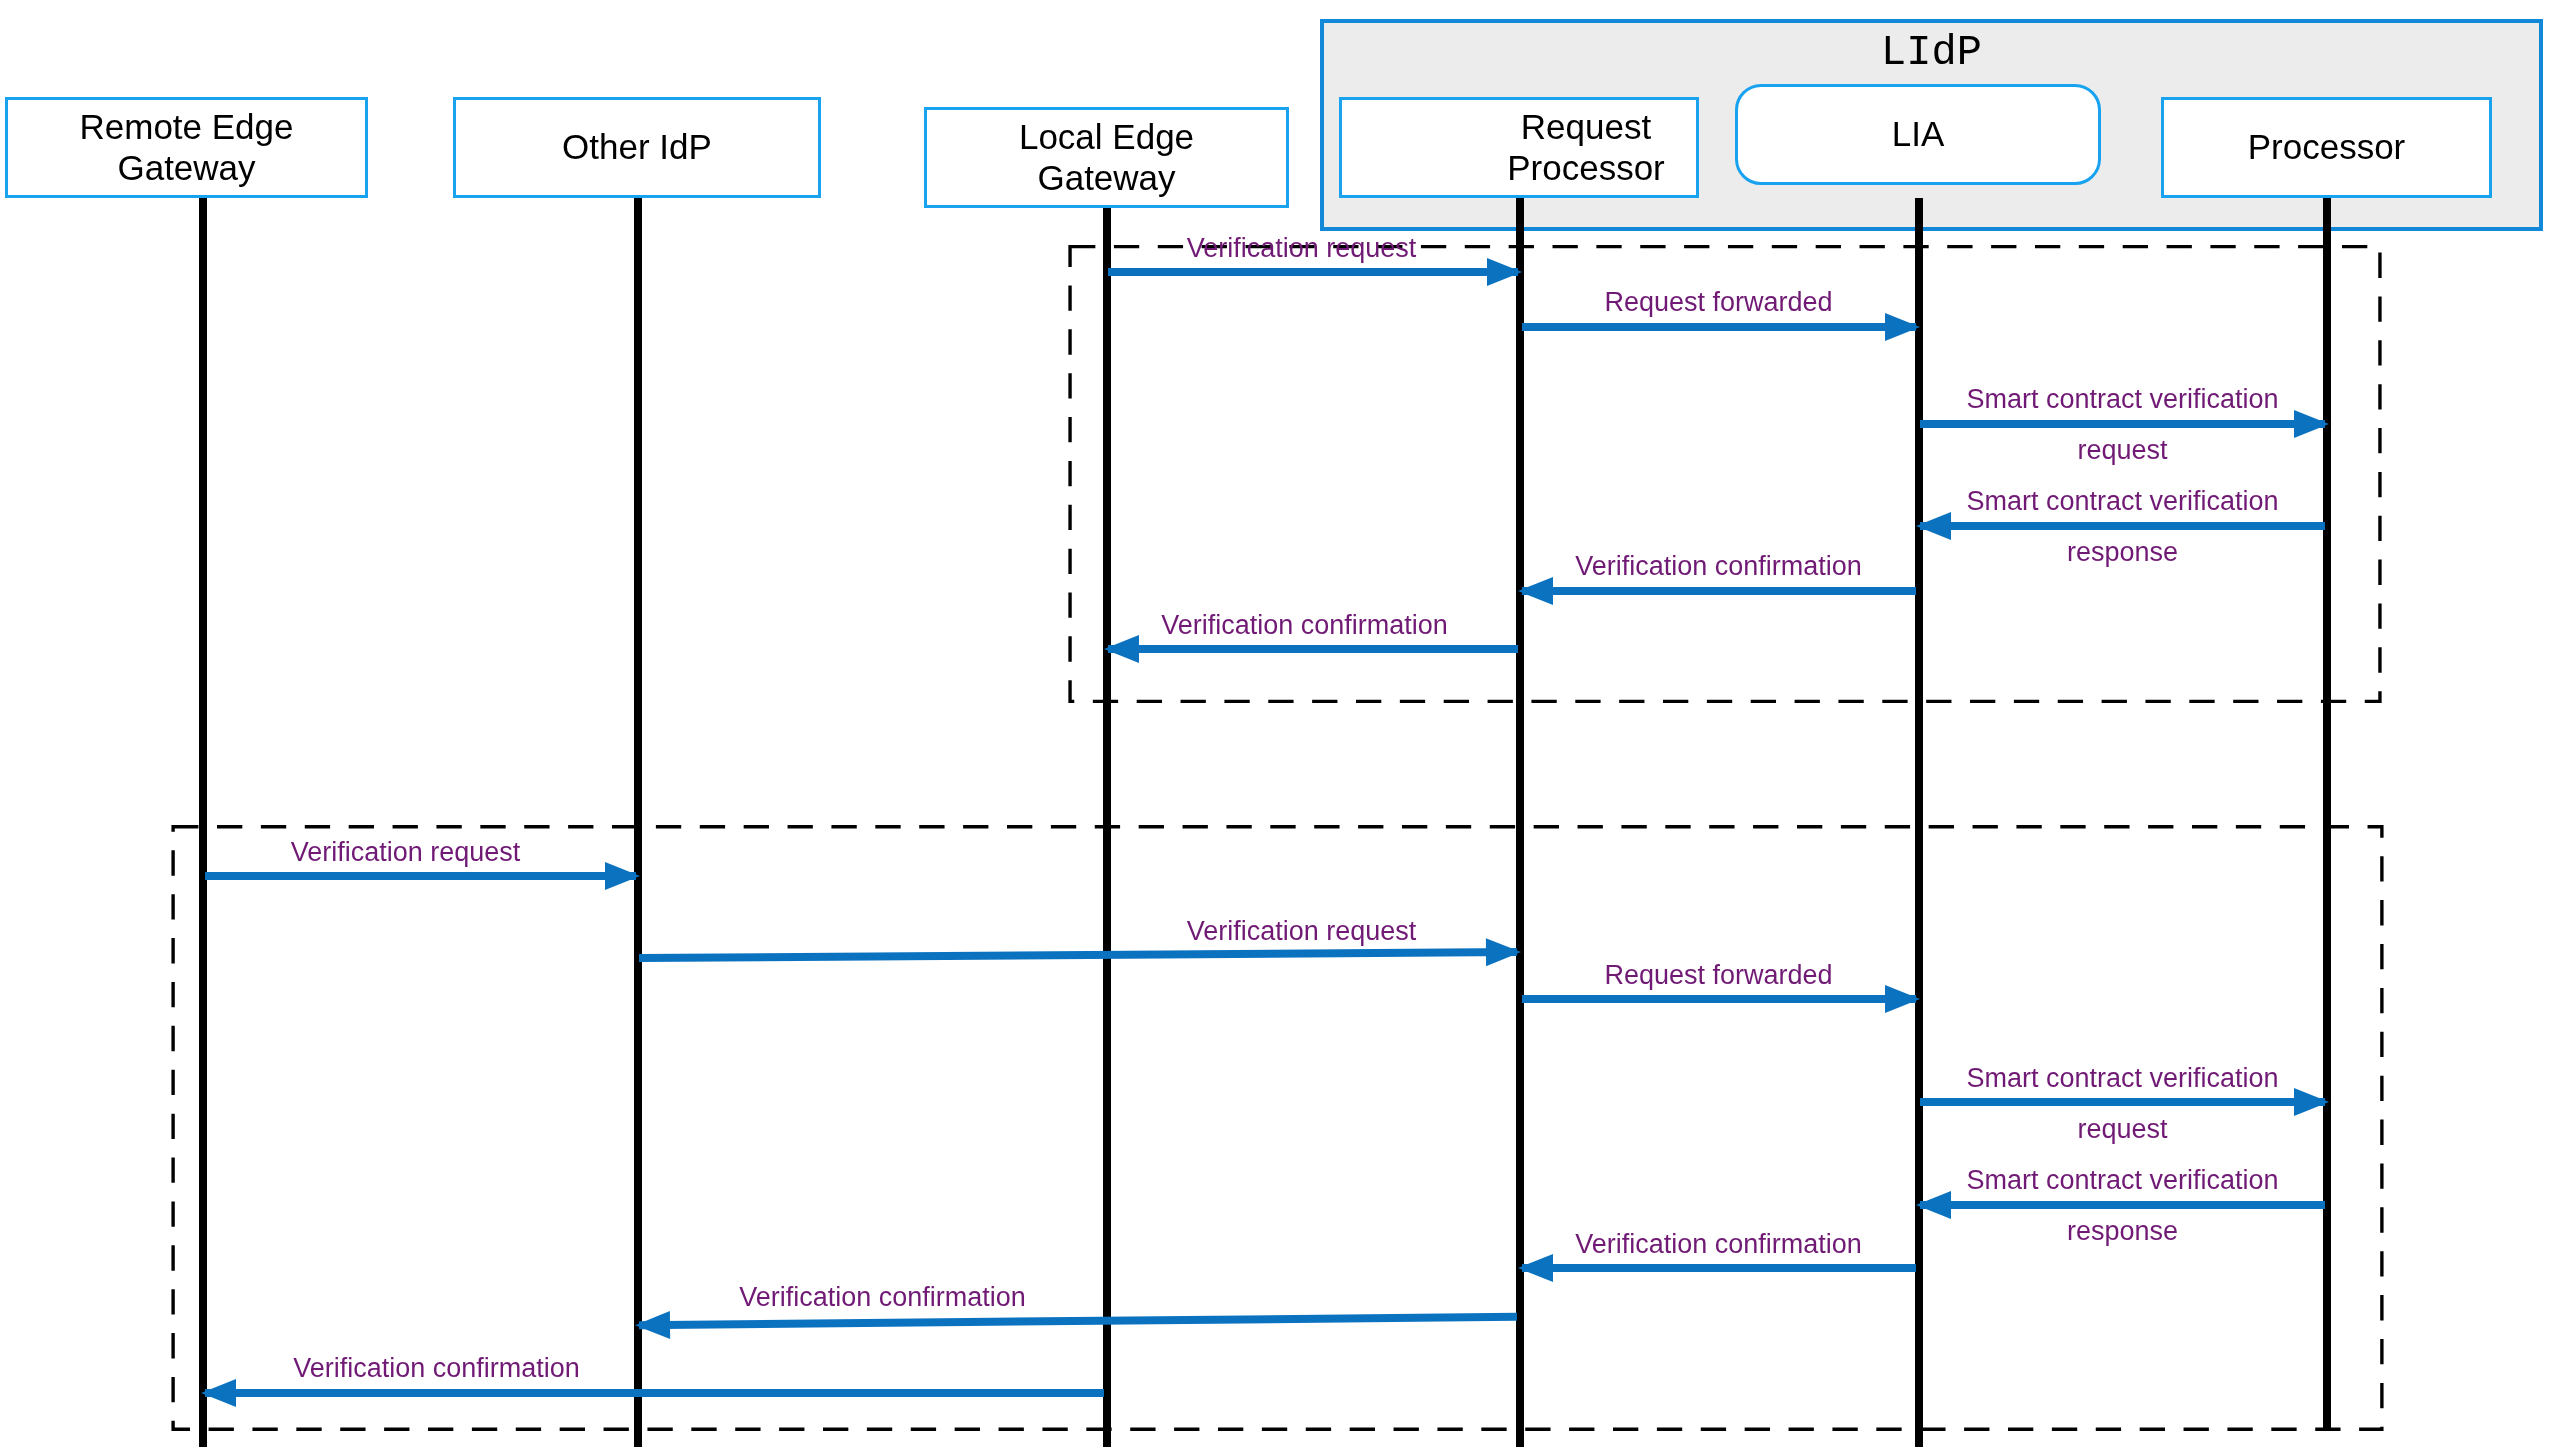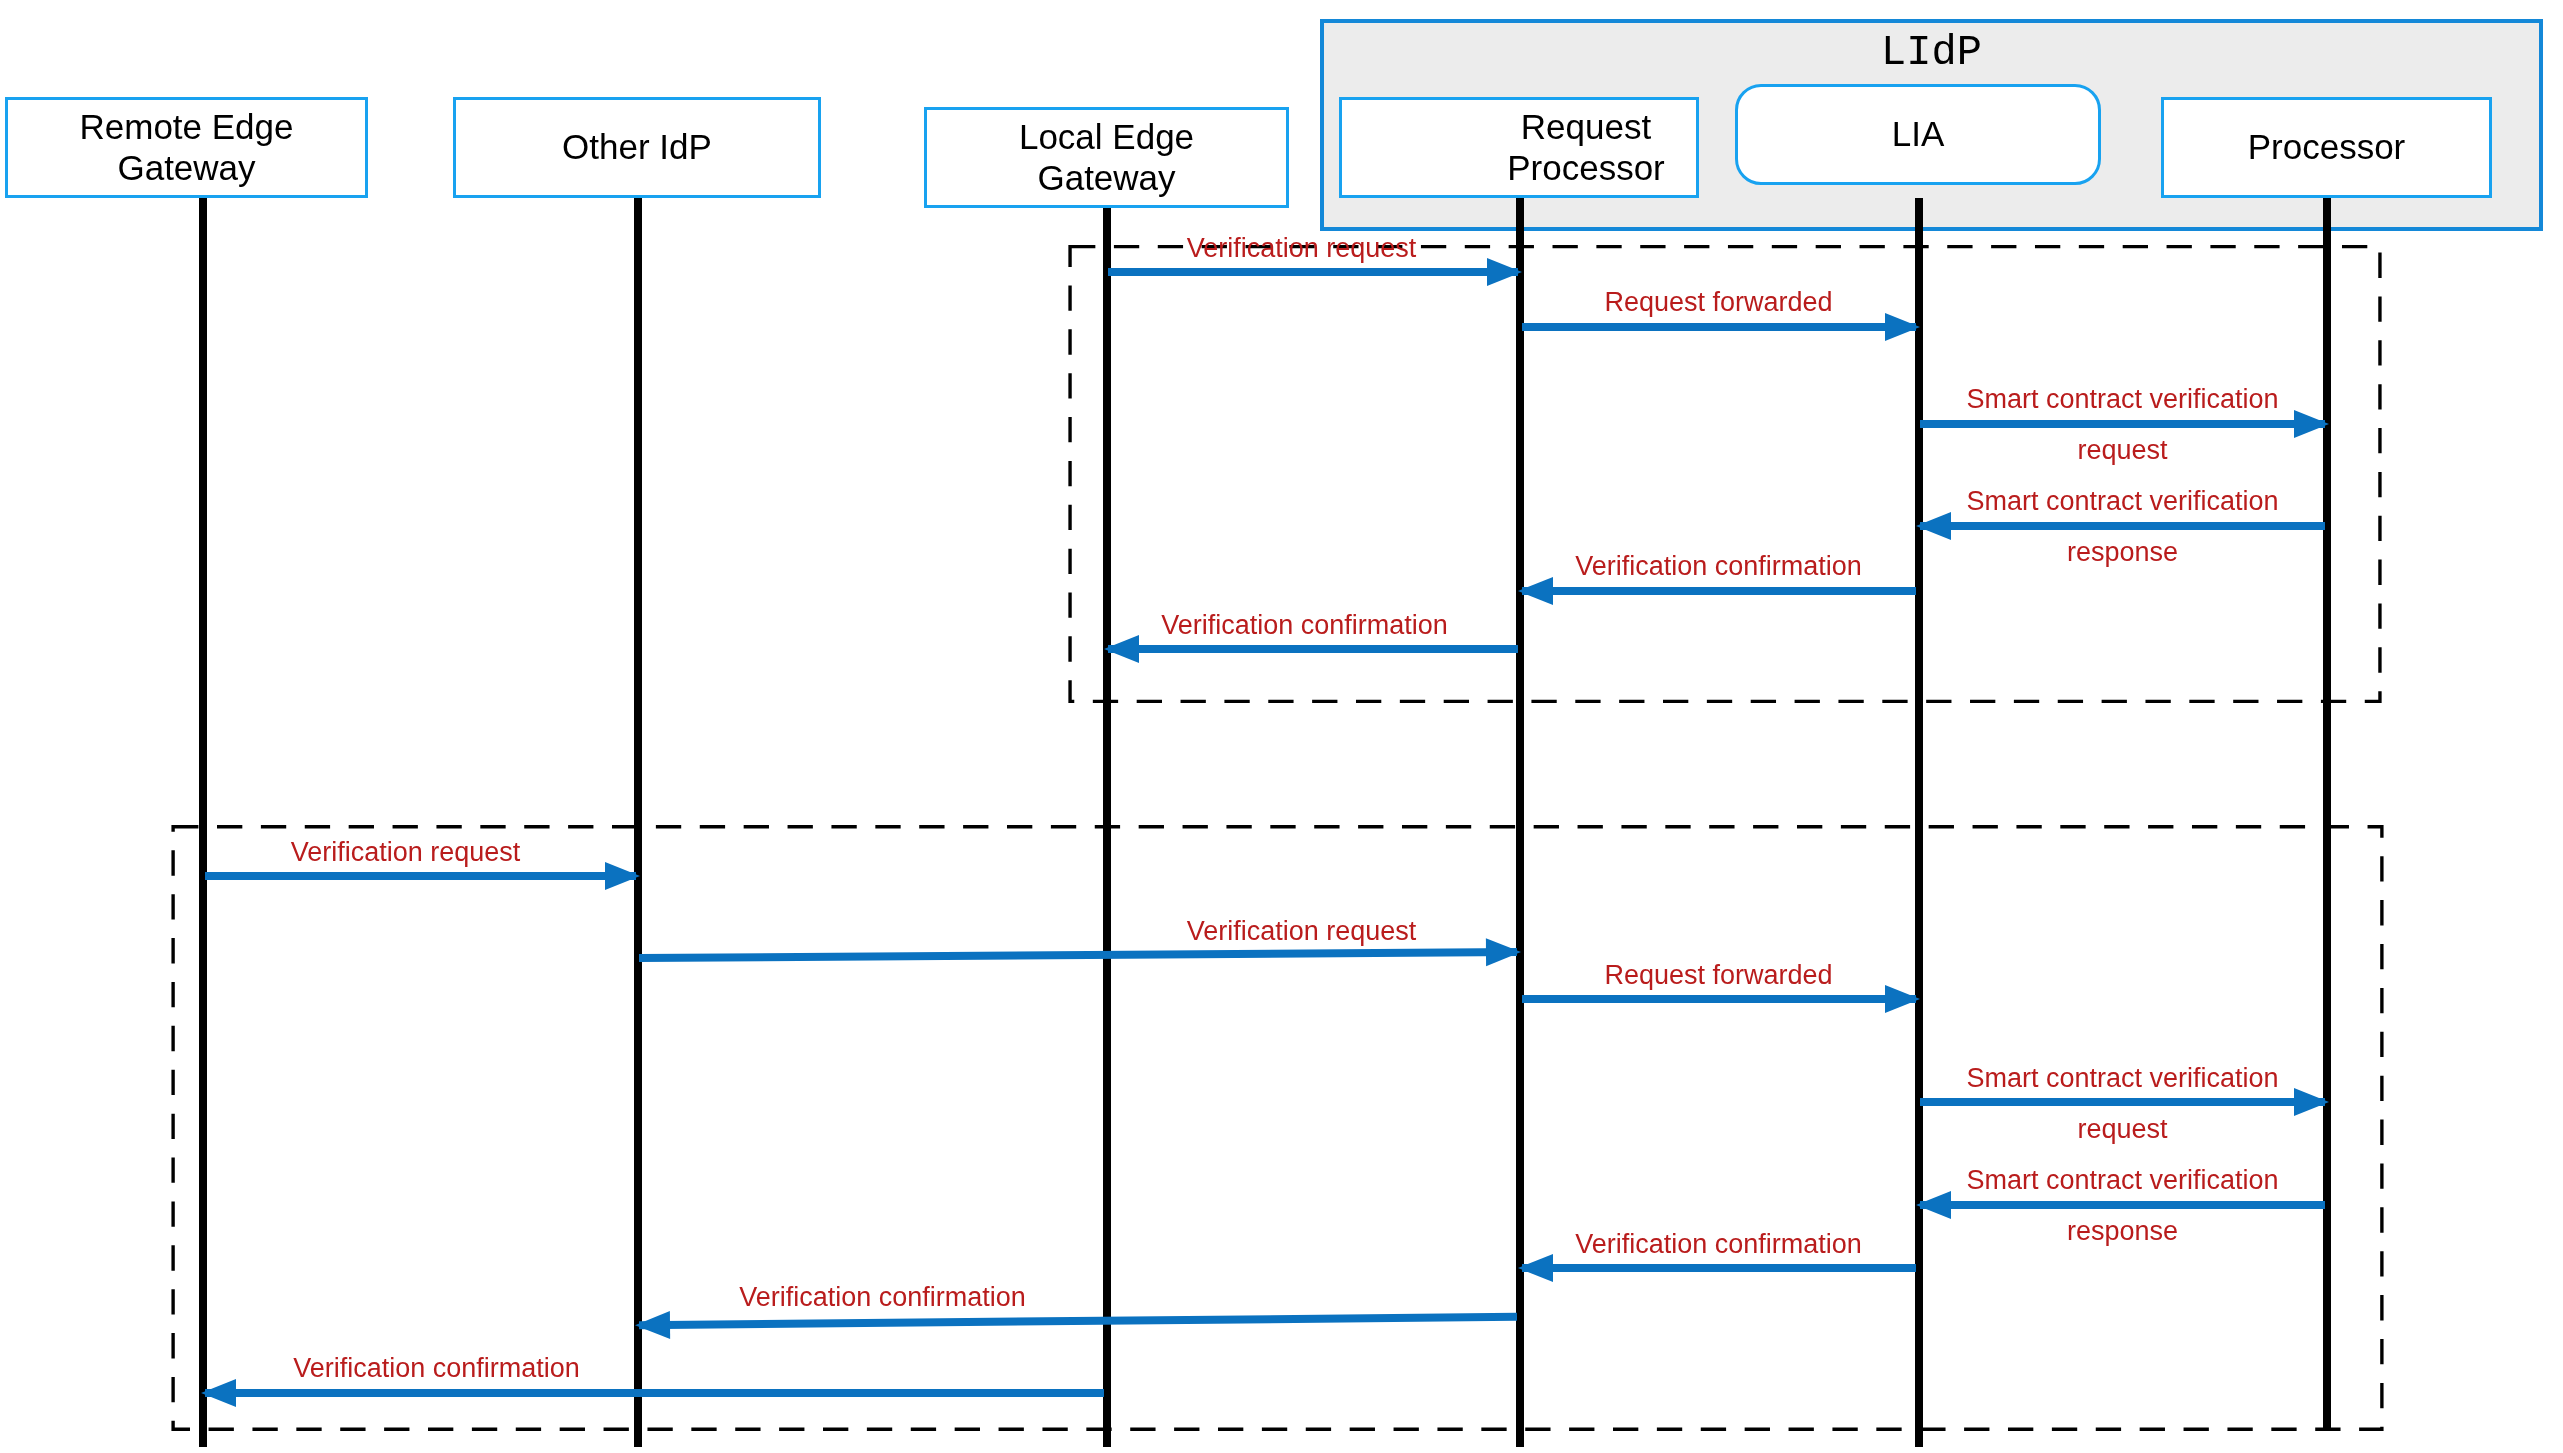--- a/index.html
+++ b/index.html
@@ -70,21 +70,21 @@
     border-top:14.4px solid transparent;
     border-bottom:14.4px solid transparent;
     border-right:35px solid #0b72c0;
   }
   
   .mlabel{
     position:absolute;
     width:591px;
     text-align:center;
     font-size:27px;line-height:32px;
-    color:#b91c1c;
+    color:#701a75;
     z-index:6;
     white-space:nowrap;
   }
 </style>
 </head>
 <body>
 
 <div id="canvas">
 
   <div class="group-box" style="left:1320px;top:18.6px;width:1223px;height:212px;">

